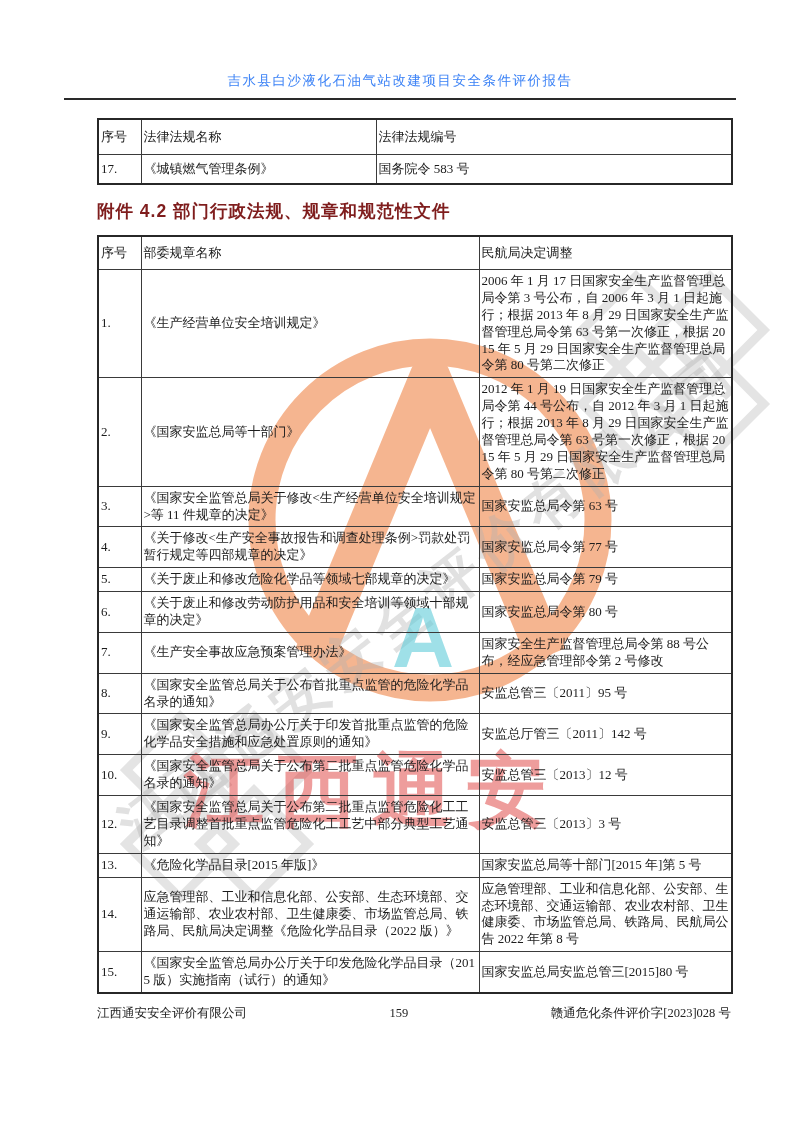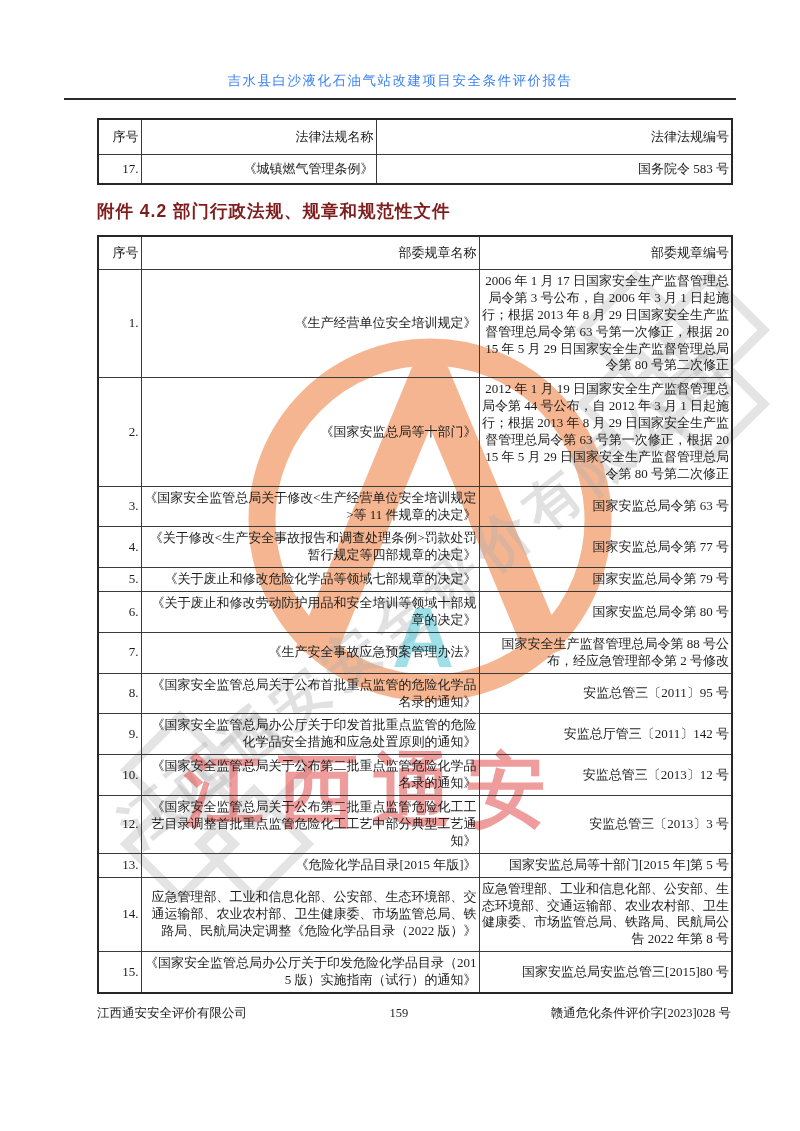--- a/index.html
+++ b/index.html
@@ -34,21 +34,21 @@
   }
   .header-rule{
     width:672px;margin:8px auto 0 64px;border:none;border-top:2px solid #2a2a2a;height:0;
   }
   table{
     border-collapse:collapse;table-layout:fixed;width:634px;margin-left:97px;
     border:2px solid #272727;
   }
   th,td{
     border:1px solid #3a3a3a;font-size:13px;line-height:1.3;padding:3px 2px;
-    text-align:right;vertical-align:middle;font-weight:normal;
+    text-align:left;vertical-align:middle;font-weight:normal;
     word-break:break-all;
   }
   .prev-table{margin-top:18px;}
   .prev-table th{height:28px;}
   .prev-table td{height:22px;}
   .main-table th{height:26px;}
   .attachment-heading{
     margin:14px 0 12px 97px;font-size:17.5px;font-weight:bold;letter-spacing:1px;
     font-family:"Liberation Sans","DejaVu Sans",sans-serif;color:#7f1d1d;
   }
@@ -121,21 +121,21 @@
     <table class="main-table">
       <colgroup>
           <col style="width:43px">
           <col style="width:338px">
           <col style="width:253px">
         </colgroup>
       <thead>
           <tr>
             <th>序号</th>
             <th>部委规章名称</th>
-            <th>部委规章编号</th>
+            <th>民航局决定调整</th>
           </tr>
         </thead>
       <tbody>
           <tr>
             <td>1.</td>
             <td>《生产经营单位安全培训规定》</td>
             <td>2006 年 1 月 17 日国家安全生产监督管理总局令第 3 号公布，自 2006 年 3 月 1 日起施行；根据 2013 年 8 月 29 日国家安全生产监督管理总局令第 63 号第一次修正，根据 2015 年 5 月 29 日国家安全生产监督管理总局令第 80 号第二次修正</td>
           </tr>
           <tr>
             <td>2.</td>

